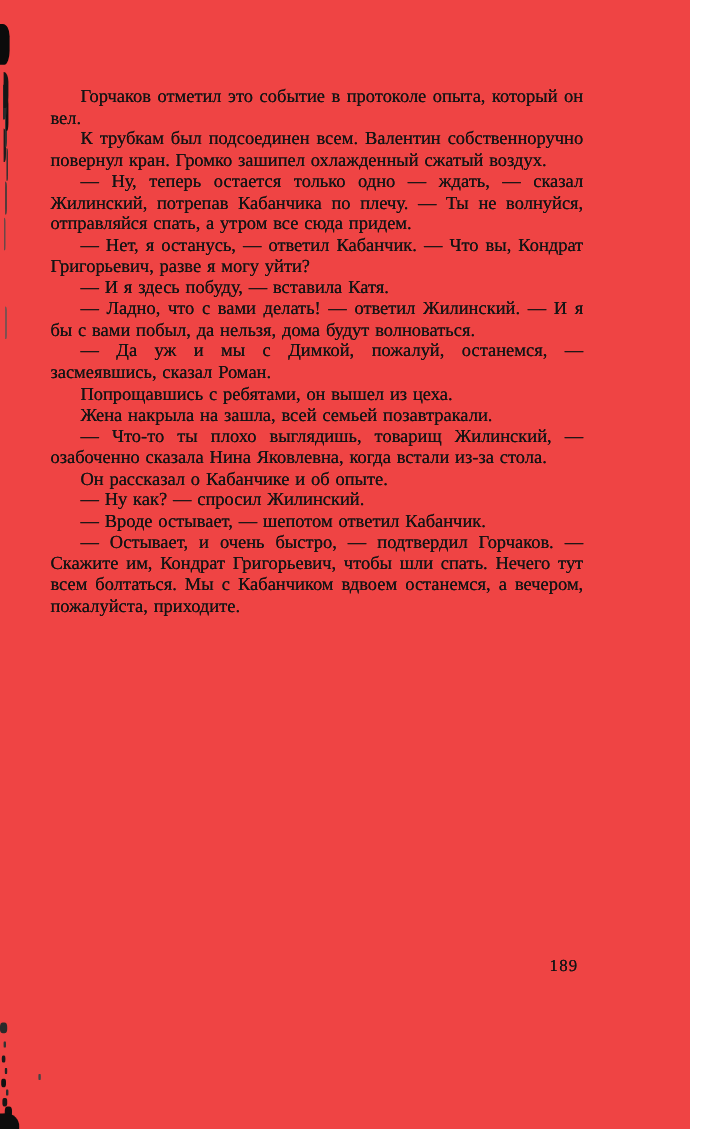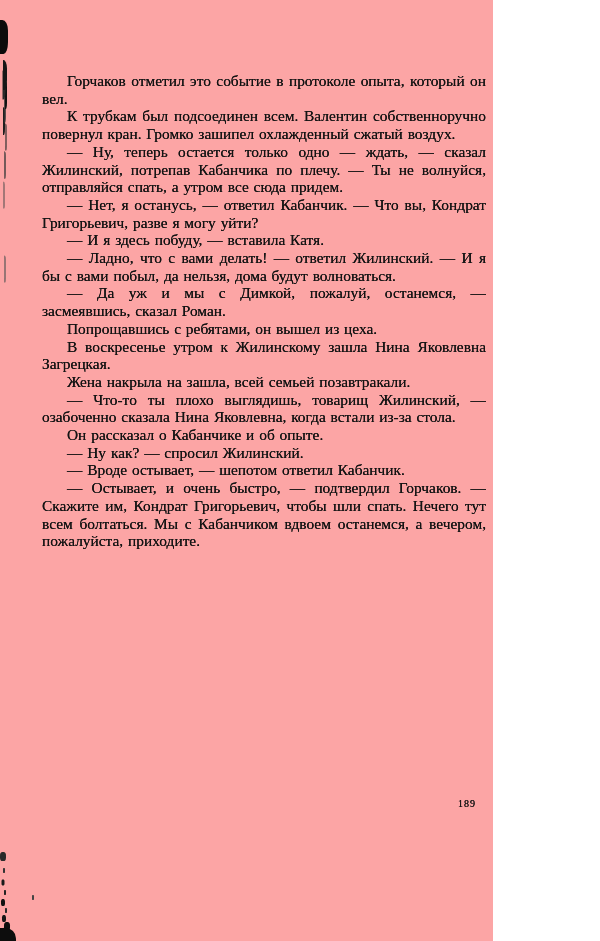--- a/index.html
+++ b/index.html
@@ -2,23 +2,23 @@
 <html><head>
 <meta charset="utf-8">
 <style>
   html, body {
     margin: 0;
     padding: 0;
     background: #ffffff;
   }
   .page {
     position: relative;
-    width: 493px;
+    width: 575px;
     height: 941px;
-    background: #fca5a5;
+    background: #ef4444;
     overflow: hidden;
     font-family: "Liberation Serif", "DejaVu Serif", serif;
     color: #141414;
   }
   .text-block {
     position: absolute;
     left: 42px;
     top: 72px;
     width: 444px;
     font-size: 15.4px;
@@ -28,21 +28,21 @@
   }
   .text-block p {
     margin: 0;
     text-indent: 25px;
     word-spacing: 1px;
   }
   .page-number {
     position: absolute;
     left: 458px;
     top: 798px;
-    font-size: 10px;
+    font-size: 14px;
     letter-spacing: 1px;
     text-shadow: 0 0 0.4px currentColor;
   }
   
   .smudge-top-left {
     position: absolute;
     left: 0;
     top: 20px;
     width: 8px;
     height: 34px;
@@ -109,21 +109,20 @@
 
   <div class="text-block">
       <p>Горчаков отметил это событие в протоколе опыта, который он вел.</p>
       <p>К трубкам был подсоединен всем. Валентин собственноручно повернул кран. Громко зашипел охлажденный сжатый воздух.</p>
       <p>— Ну, теперь остается только одно — ждать, — сказал Жилинский, потрепав Кабанчика по плечу. — Ты не волнуйся, отправляйся спать, а утром все сюда придем.</p>
       <p>— Нет, я останусь, — ответил Кабанчик. — Что вы, Кондрат Григорьевич, разве я могу уйти?</p>
       <p>— И я здесь побуду, — вставила Катя.</p>
       <p>— Ладно, что с вами делать! — ответил Жилинский. — И я бы с вами побыл, да нельзя, дома будут волноваться.</p>
       <p>— Да уж и мы с Димкой, пожалуй, останемся, — засмеявшись, сказал Роман.</p>
       <p>Попрощавшись с ребятами, он вышел из цеха.</p>
-      <p>В воскресенье утром к Жилинскому зашла Нина Яковлевна Загрецкая.</p>
       <p>Жена накрыла на зашла, всей семьей позавтракали.</p>
       <p>— Что-то ты плохо выглядишь, товарищ Жилинский, — озабоченно сказала Нина Яковлевна, когда встали из-за стола.</p>
       <p>Он рассказал о Кабанчике и об опыте.</p>
       <p>— Ну как? — спросил Жилинский.</p>
       <p>— Вроде остывает, — шепотом ответил Кабанчик.</p>
       <p>— Остывает, и очень быстро, — подтвердил Горчаков. — Скажите им, Кондрат Григорьевич, чтобы шли спать. Нечего тут всем болтаться. Мы с Кабанчиком вдвоем останемся, а вечером, пожалуйста, приходите.</p>
     </div>
 
   <div class="page-number">189</div>
 </div>

